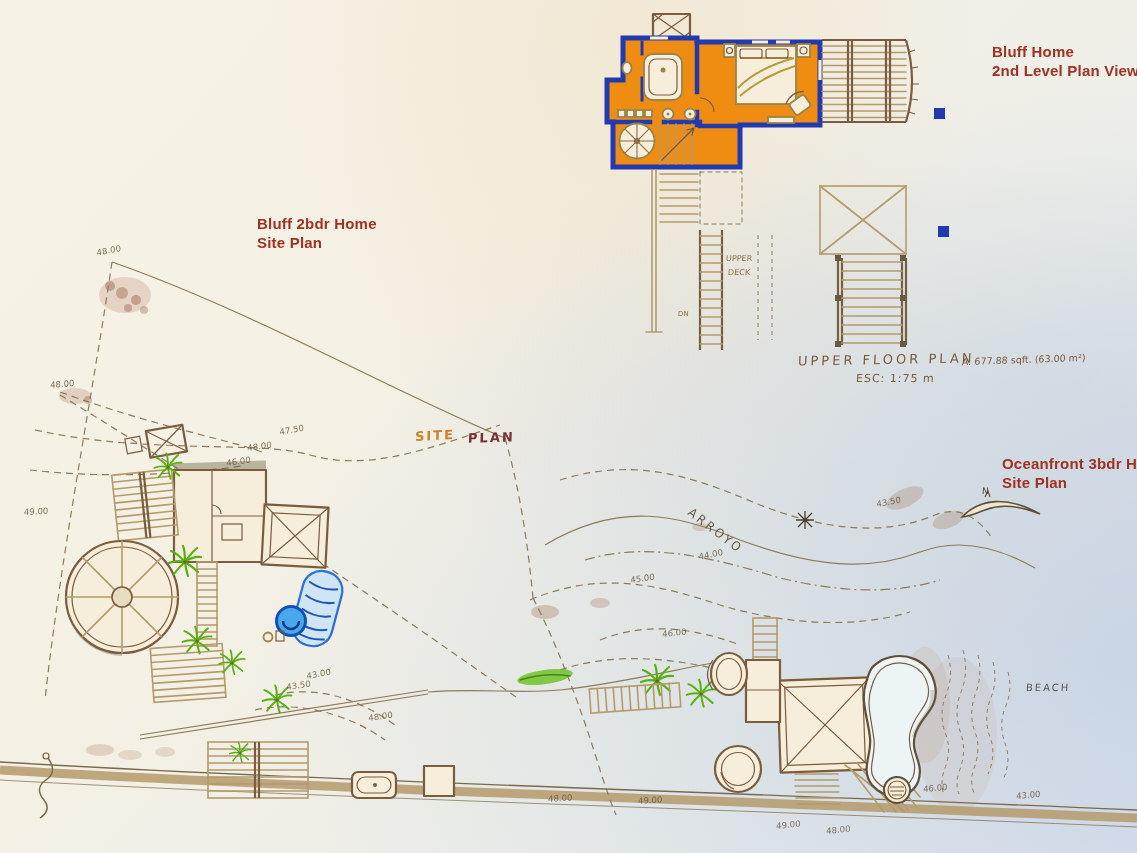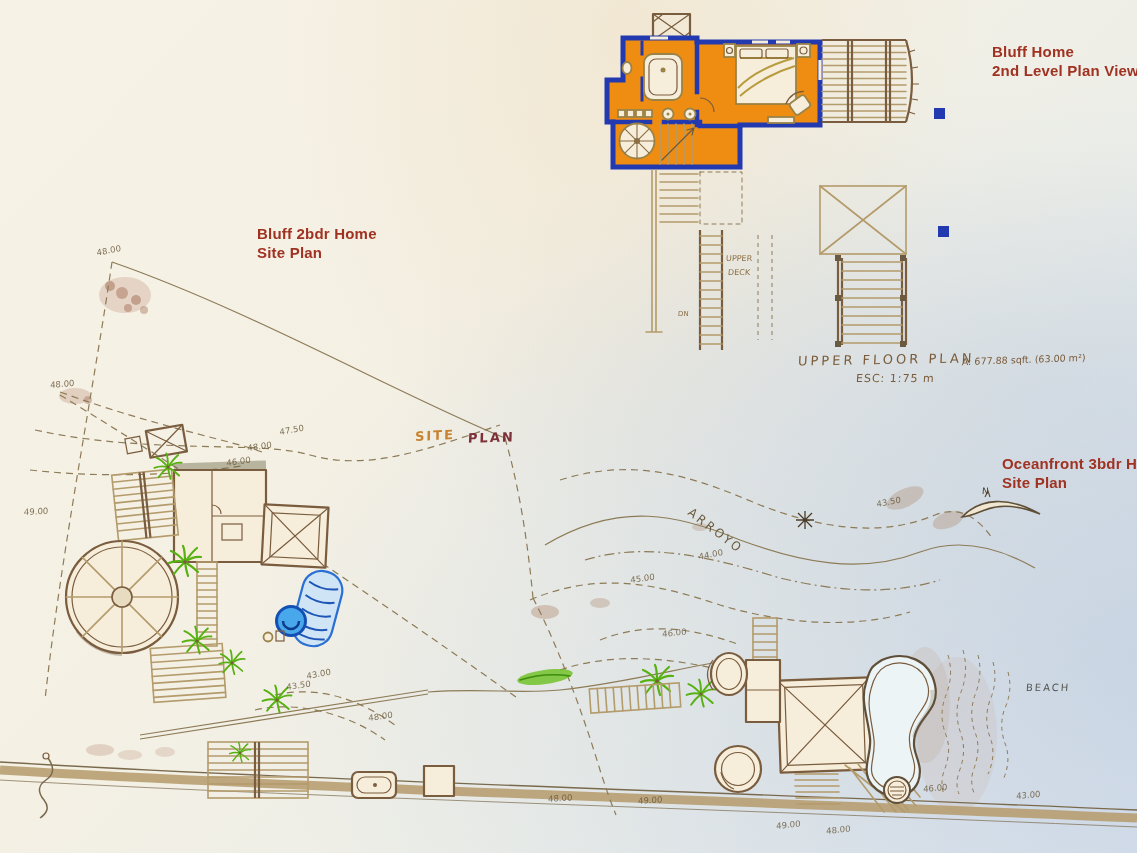--- a/index.html
+++ b/index.html
@@ -352,21 +352,21 @@
     <g>
       <path class="struct" d="M652,170 V332 M656,170 V332 M646,332 H662" stroke-width="1.6"></path>
     </g>
   </g>
 </svg>
 
 <div class="lbl typed" style="left:992px;top:42px;">
   <div>Bluff Home</div>
   <div>2nd Level Plan View</div>
 </div>
-<div class="lbl typed" style="left:257px;top:224px;">
+<div class="lbl typed" style="left:257px;top:214px;">
   <div>Bluff  2bdr Home</div>
   <div>Site Plan</div>
 </div>
 <div class="lbl typed" style="left:1002px;top:454px;">
   <div>Oceanfront 3bdr Ho</div>
   <div>Site Plan</div>
 </div>
 
 <div class="lbl hand" style="left:798px;top:352px;font-size:13px;letter-spacing:3px;transform:skewX(-4deg) rotate(-1deg);">UPPER FLOOR PLAN</div>
 <div class="lbl hand" style="left:856px;top:372px;font-size:11px;letter-spacing:1px;">ESC: 1:75 m</div>

